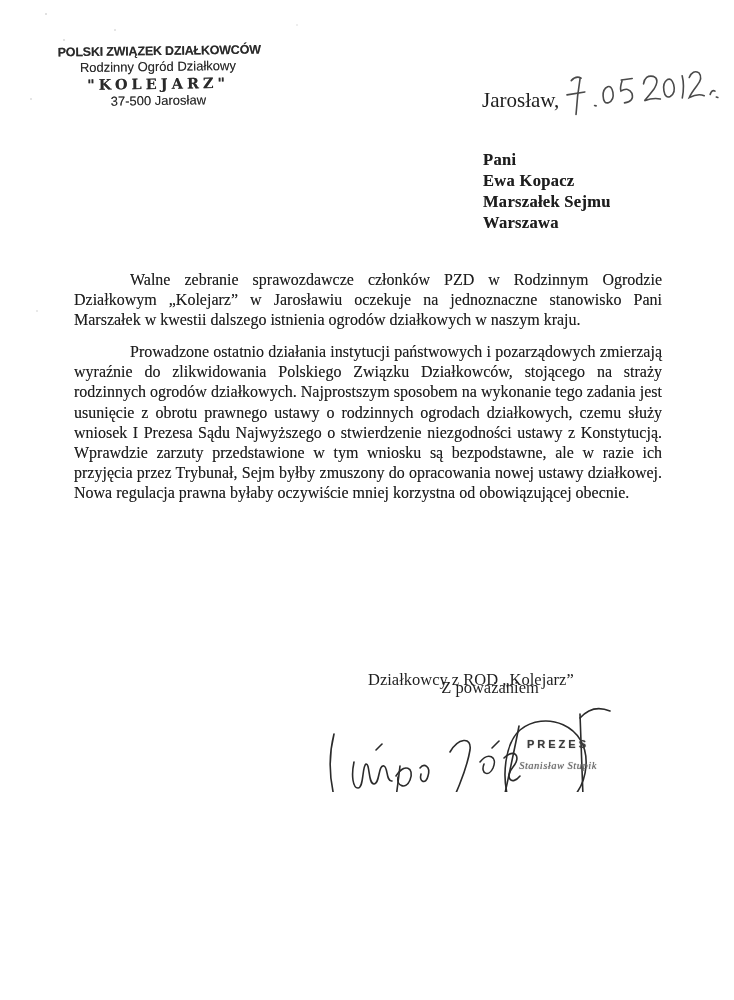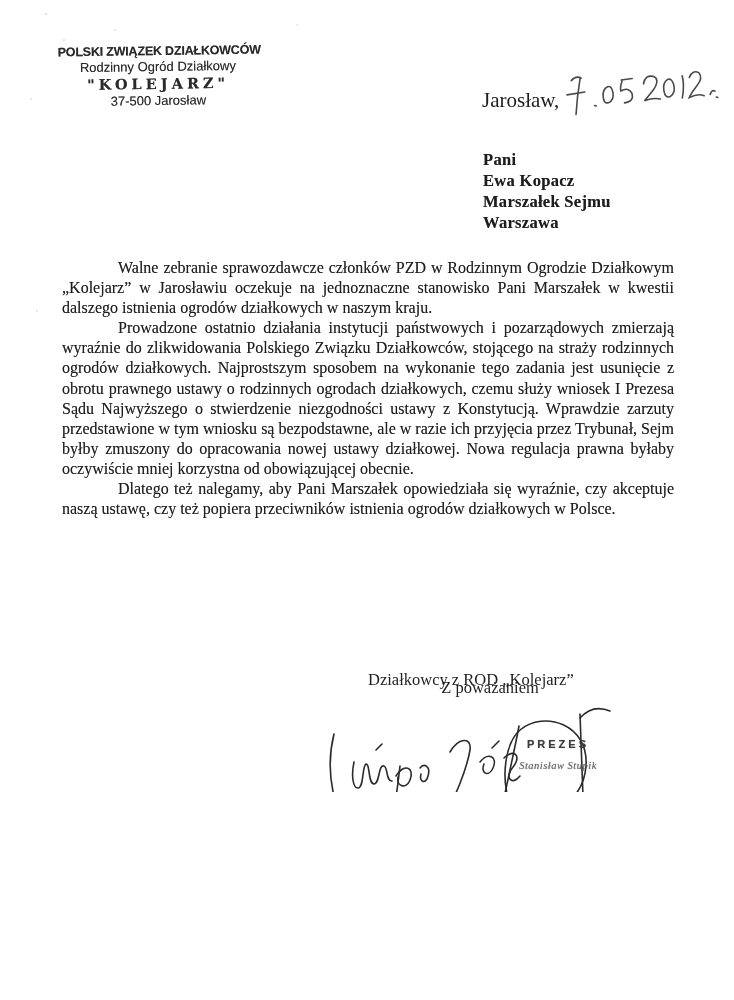--- a/index.html
+++ b/index.html
@@ -21,21 +21,21 @@
   .dateline{position:absolute;left:482px;top:88px;font-size:21px;white-space:nowrap;}
   .hand-date{position:absolute;left:556px;top:68px;width:170px;height:50px;}
   
   .recipient{position:absolute;left:483px;top:149px;font-weight:700;font-size:16.5px;line-height:21px;letter-spacing:.3px;text-shadow:0 0 .4px rgba(0,0,0,.5);}
   
   .body-text{
     position:absolute;left:62px;top:258px;width:612px;
     font-size:16px;line-height:20.1px;text-align:justify;
     text-shadow:0 0 .4px rgba(0,0,0,.45);
   }
-  .body-text p{margin:0;text-indent:56px;font-family:Liberation Serif, serif;}
+  .body-text p{margin:12px;text-indent:56px;font-family:Liberation Serif, serif;}
   
   .salutation{position:absolute;left:390px;top:633px;width:200px;text-align:center;font-size:16.5px;margin-top:45px;}
   .signatory{position:absolute;left:368px;top:668px;width:272px;font-size:16.5px;line-height:24px;}
   
   .sig-wrap{position:absolute;left:322px;top:706px;width:300px;height:128px;}
   .sig-wrap svg{position:absolute;left:0;top:0;}
   .stamp{position:absolute;left:176px;top:32px;width:120px;text-align:center;filter:blur(.3px);}
   .stamp-title{font-family:"Liberation Sans","DejaVu Sans",sans-serif;font-size:11px;font-weight:700;letter-spacing:3px;color:#3c3c3c;text-shadow:0 0 1px rgba(60,60,60,.6);}
   .stamp-name{font-size:10.5px;font-style:italic;color:#6a6a6a;margin-top:10px;text-shadow:0 0 1px rgba(90,90,90,.7);letter-spacing:.5px;}
   
@@ -77,21 +77,20 @@
   <div class="recipient">
     <div>Pani</div>
     <div>Ewa Kopacz</div>
     <div>Marszałek Sejmu</div>
     <div>Warszawa</div>
   </div>
 
   <div class="body-text">
     <p>Walne zebranie sprawozdawcze członków PZD w Rodzinnym Ogrodzie Działkowym „Kolejarz” w Jarosławiu oczekuje na jednoznaczne stanowisko Pani Marszałek w kwestii dalszego istnienia ogrodów działkowych w naszym kraju.</p>
     <p>Prowadzone ostatnio działania instytucji państwowych i pozarządowych zmierzają wyraźnie do zlikwidowania Polskiego Związku Działkowców, stojącego na straży rodzinnych ogrodów działkowych. Najprostszym sposobem na wykonanie tego zadania jest usunięcie z obrotu prawnego ustawy o rodzinnych ogrodach działkowych, czemu służy wniosek I Prezesa Sądu Najwyższego o stwierdzenie niezgodności ustawy z Konstytucją. Wprawdzie zarzuty przedstawione w tym wniosku są bezpodstawne, ale w razie ich przyjęcia przez Trybunał, Sejm byłby zmuszony do opracowania nowej ustawy działkowej. Nowa regulacja prawna byłaby oczywiście mniej korzystna od obowiązującej obecnie.</p>
-    <p>Dlatego też nalegamy, aby Pani Marszałek opowiedziała się wyraźnie, czy akceptuje naszą ustawę, czy też popiera przeciwników istnienia ogrodów działkowych w Polsce.</p>
   </div>
 
   <div class="salutation">Z poważaniem</div>
   <div class="signatory">
     <div>Działkowcy z ROD „Kolejarz”</div>
   </div>
 
   <div class="sig-wrap">
     <svg width="300" height="128" viewBox="0 0 300 128">
       <g fill="none" stroke="#2b2b2b" stroke-width="1.6" stroke-linecap="round">

